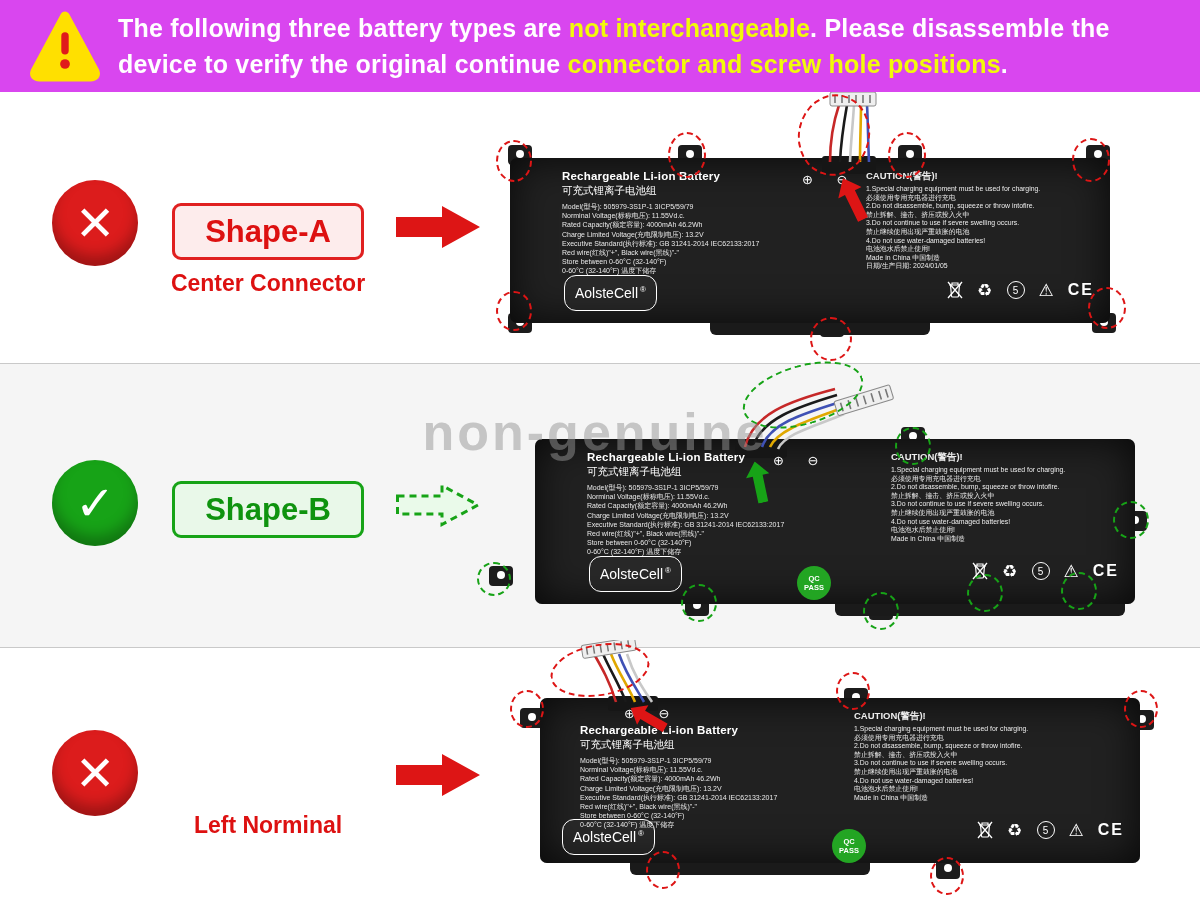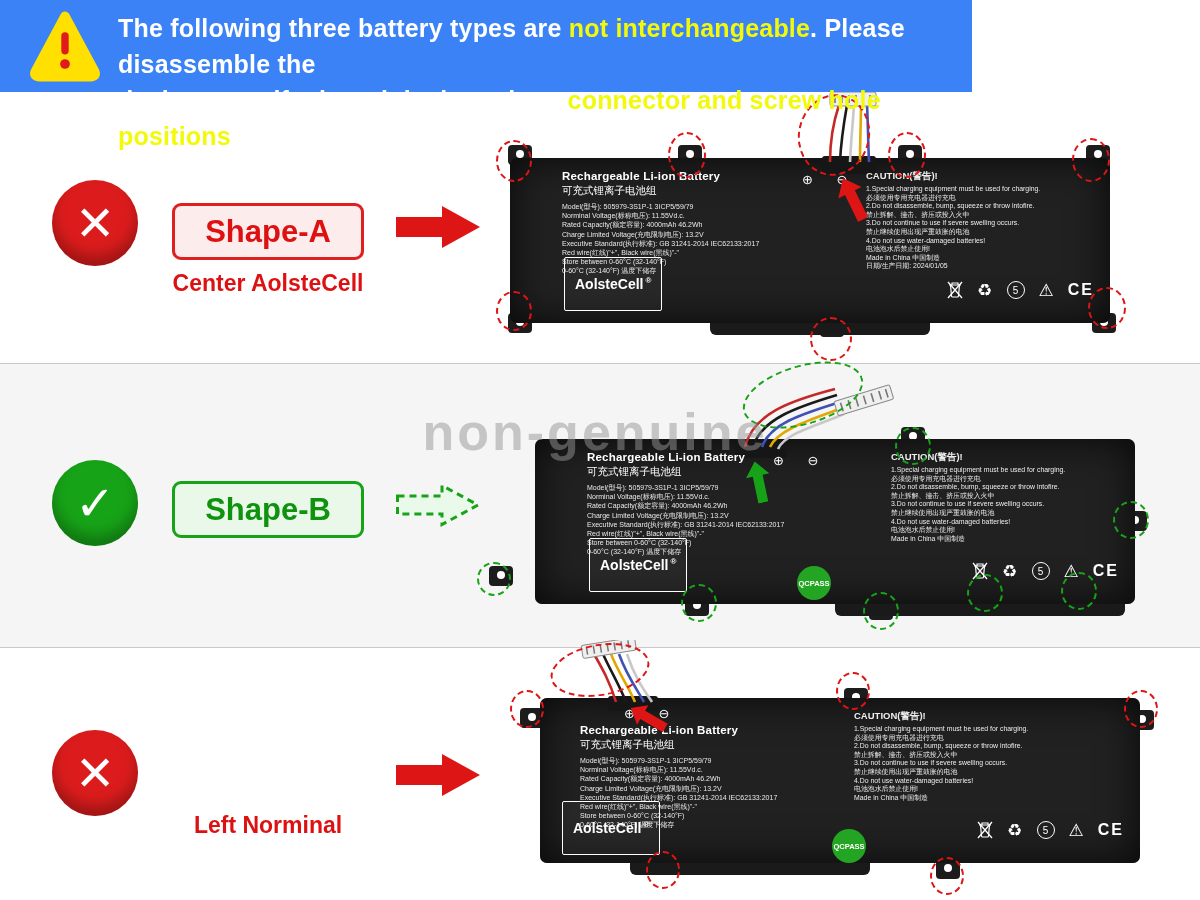--- a/index.html
+++ b/index.html
@@ -1,21 +1,21 @@
 <!DOCTYPE html>
 <html><head>
 <meta charset="utf-8">
 <style>
   *{margin:0;padding:0;box-sizing:border-box}
   html,body{background:#fff}
   body{font-family:"Liberation Sans","DejaVu Sans",sans-serif}
   #page{position:relative;width:1200px;height:900px;background:#fff;overflow:hidden}
 
   
-  .banner{position:absolute;left:0;top:0;width:972px;height:92px;background:#3b82f6;z-index:10}
+  .banner{position:absolute;left:0;top:0;width:1200px;height:92px;background:#d946ef;z-index:10}
   .warn-wrap{position:absolute;left:26px;top:10px}
   .banner-text{position:absolute;left:118px;top:10px;font-size:25px;font-weight:bold;color:#fff;line-height:36px;letter-spacing:.2px}
   .banner-text .hl-txt{color:#f2fa0a}
 
   
   .section{position:absolute;left:0;width:1200px}
   #rowA{top:92px;height:271px}
   #rowB{top:363px;height:285px;background:#f5f5f5;border-top:1px solid #c9c9c9;border-bottom:1px solid #c9c9c9}
   #rowC{top:648px;height:252px}
 
@@ -54,42 +54,42 @@
   .specs{margin-top:4px;font-size:7px;line-height:9.2px;color:#e9e9e9}
   .polar{position:absolute;top:14px;z-index:3;color:#fff;font-size:13px;letter-spacing:10px}
   .b1 .polar{left:292px}
   .b2 .polar{left:238px}
   .b3 .polar{left:84px;top:8px}
   .b3 .btext{top:26px;left:40px}
   .caution{position:absolute;left:356px;top:12px;width:236px;z-index:3;color:#ededed}
   .b3 .caution{left:314px;width:274px}
   .c-title{font-size:9.5px;font-weight:bold;margin-bottom:2px}
   .c-lines,.c-extra{font-size:6.9px;line-height:8.6px}
-  .brand{position:absolute;left:54px;bottom:12px;z-index:3;color:#fff;border:1px solid #fff;padding:18px 10px;font-size:14px;font-weight:bold;border-radius:2px;background:rgba(255,255,255,.04)}
+  .brand{position:absolute;left:54px;bottom:12px;z-index:3;color:#fff;border:1px solid #fff;padding:9px 10px;font-size:14px;font-weight:normal;border-radius:12px;background:rgba(255,255,255,.04)}
   .b3 .brand{left:22px;bottom:8px}
   .rmark{font-size:8px;vertical-align:super;margin-left:2px}
   .icons{position:absolute;right:16px;bottom:24px;z-index:3;display:flex;align-items:center;gap:14px;color:#fff}
   .ic{font-size:17px;line-height:1}
   .circ{width:18px;height:18px;border:1.5px solid #fff;border-radius:50%;font-size:10px;display:flex;align-items:center;justify-content:center}
   .ce{font-size:16px;font-weight:bold;letter-spacing:2px}
-  .qc{position:absolute;left:262px;bottom:4px;z-index:4;width:34px;height:34px;border-radius:50%;background:#23a523;color:#fff;display:flex;flex-direction:row;align-items:center;justify-content:center;font-size:7.5px;font-weight:bold;line-height:9px}
+  .qc{position:absolute;left:262px;bottom:4px;z-index:4;width:34px;height:34px;border-radius:50%;background:#23a523;color:#fff;display:flex;flex-direction:column;align-items:center;justify-content:center;font-size:7.5px;font-weight:bold;line-height:9px}
   .b3 .qc{left:292px;bottom:0}
   .hl{position:absolute;border:2.5px dashed #dd1515;border-radius:50%;z-index:7}
   .hl.green{border-color:#17a317}
   .pointer{position:absolute;z-index:8}
 </style>
 </head>
 <body>
 
 <div id="page">
 
   <section class="section" id="rowA">
     <div class="status red" style="top:88px">✕</div>
     <div class="shape-btn red" style="top:111px">Shape-A</div>
-    <div class="sub red" style="top:178px">Center AolsteCell</div>
+    <div class="sub red" style="top:178px">Center Connector</div>
     <svg class="arrow" style="top:112px" width="84" height="46" viewBox="0 0 84 46">
       <polygon points="0,13 46,13 46,2 84,23 46,44 46,33 0,33" fill="#dd1515"></polygon>
     </svg>
 
     <div class="battery b1">
       <div class="tab" style="left:-2px;top:-13px">
           <i class="hole"></i>
         </div>
       <div class="tab" style="left:168px;top:-13px">
           <i class="hole"></i>

